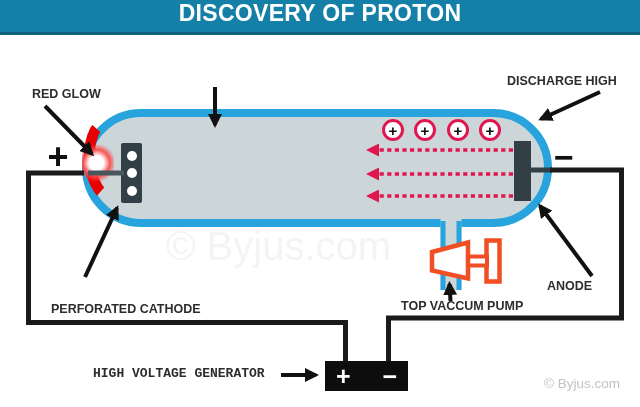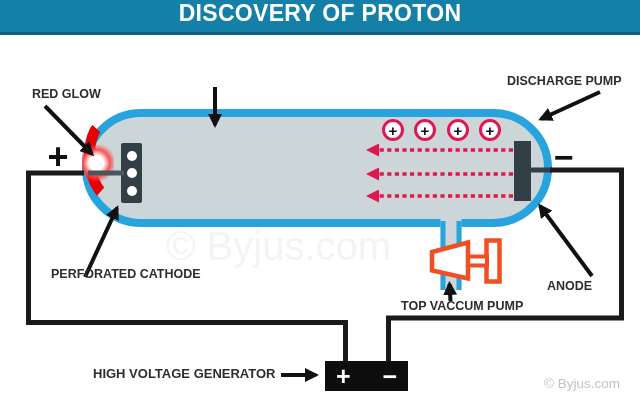--- a/index.html
+++ b/index.html
@@ -34,24 +34,24 @@
   #minus-sign{left:550px;top:137px;width:28px;font-size:34px;line-height:40px;text-align:center;}
   
   #battery{position:absolute;left:325px;top:361px;width:83px;height:30px;background:#0d0d0d;
         display:flex;align-items:center;justify-content:space-between;box-sizing:border-box;padding:0 11px;}
   #battery span{color:#fff;font-weight:700;font-size:25px;line-height:25px;}
   
   .label{position:absolute;color:#2d2d2d;font-weight:700;font-size:12.5px;white-space:nowrap;}
   #lab-red{left:12px;top:87px;padding-left:20px;}
   #lab-air{left:117px;top:69px;}
   #lab-dt{left:507px;top:74px;}
-  #lab-pc{left:43px;top:267px;padding-left:8px;}
+  #lab-pc{left:43px;top:302px;padding-left:8px;}
   #lab-an{left:547px;top:279px;text-align:center;}
   #lab-vp{left:401px;top:299px;}
-  #lab-gen{left:93px;top:366px;font-size:13px;}
+  #lab-gen{left:93px;top:366px;font-size:13px;font-family:Liberation Mono, monospace;}
   
   #wm-center{position:absolute;left:166px;top:224px;font-size:40px;color:#f4f4f4;font-weight:400;white-space:nowrap;}
   #wm-br{position:absolute;left:544px;top:376px;font-size:13.5px;color:#c3c3c3;white-space:nowrap;}
   
   #overlay{position:absolute;left:0;top:0;width:640px;height:407px;}
 </style>
 </head>
 <body>
 
 <div id="stage">
@@ -123,21 +123,21 @@
       <line x1="281" y1="375" x2="316" y2="375" marker-end="url(#ah)"></line>
     </g>
   </svg>
 
   <div id="battery">
     <span>+</span>
     <span>−</span>
   </div>
 
   <div class="label" id="lab-red">RED GLOW</div>
-  <div class="label" id="lab-dt">DISCHARGE PUMP</div>
+  <div class="label" id="lab-dt">DISCHARGE HIGH</div>
   <div class="label" id="lab-pc">PERFORATED CATHODE</div>
   <div class="label" id="lab-an">ANODE</div>
   <div class="label" id="lab-vp">TOP VACCUM PUMP</div>
   <div class="label" id="lab-gen">HIGH VOLTAGE GENERATOR</div>
 
   <div id="wm-center">© Byjus.com</div>
   <div id="wm-br">© Byjus.com</div>
 
 </div>
 

